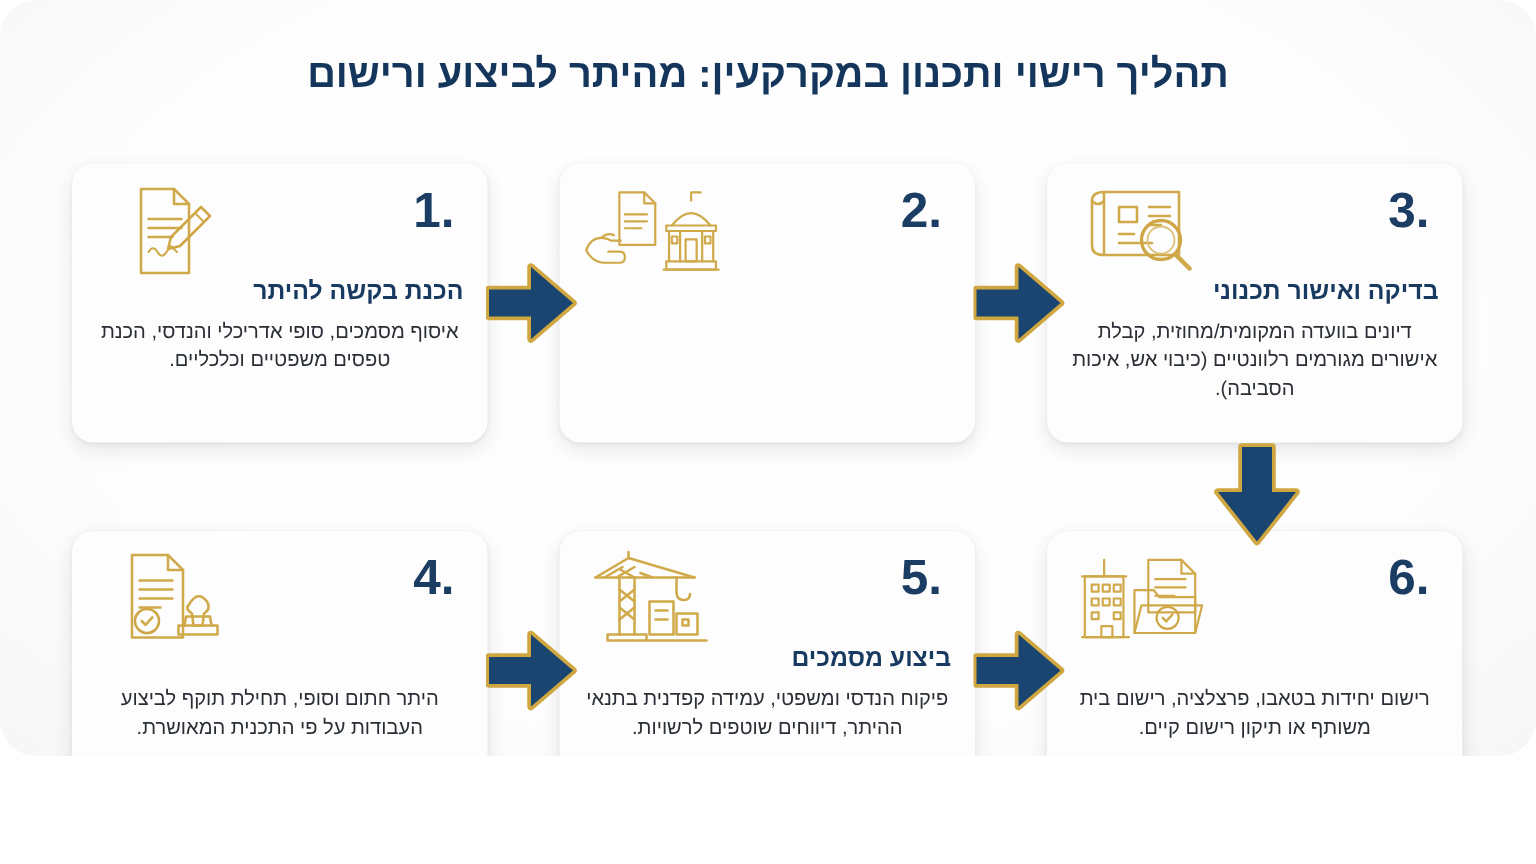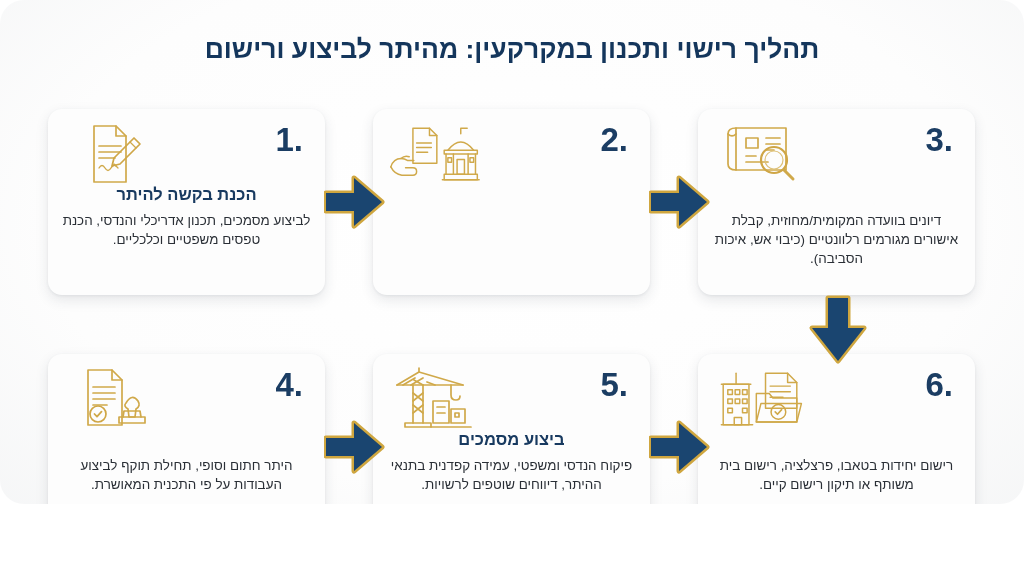--- a/index.html
+++ b/index.html
@@ -74,21 +74,20 @@
     width: 92px;
     height: 68px;
   }
   .card-icon svg { display: block; width: 100%; height: 100%; }
 
   .card-title {
     position: absolute;
     top: 76px;
     right: 16px;
     left: 16px;
-    text-align: center;
     font-size: 16.5px;
     font-weight: bold;
     color: #183a60;
     line-height: 1.2;
   }
 
   .card-body {
     position: absolute;
     top: 102px;
     right: 14px;
@@ -127,21 +126,21 @@
         <path d="M30 6 h22 l10 10 v46 a0 0 0 0 1 0 0 h-32 a0 0 0 0 1 0 0 z" stroke="#d0a94a"></path>
         <path d="M52 6 v10 h10"></path>
         <path d="M35 26 h22 M35 32 h22 M35 38 h16"></path>
         <path d="M35 48 q3 -5 6 0 t6 0 t5 -2" stroke-width="1.4"></path>
         <path d="M70 18 l6 6 -20 20 -8 2 2 -8 z" stroke="#cfa646"></path>
         <path d="M66 22 l6 6" stroke-width="1.3"></path>
         <path d="M50 44 l4 4" stroke-width="1.3"></path>
       </svg>
     </div>
     <div class="card-title">הכנת בקשה להיתר</div>
-    <div class="card-body">לביצוע מסמכים, תכנון אדריכלי והנדסי, הכנת טפסים משפטיים וכלכליים.</div>
+    <div class="card-body">איסוף מסמכים, סופי אדריכלי והנדסי, הכנת טפסים משפטיים וכלכליים.</div>
   </div>
 
   <div class="card r1 c2">
     <div class="card-num">2.</div>
     <div class="card-icon">
       <svg viewBox="0 0 100 68" fill="none" stroke="#d0a94a" stroke-width="1.6" stroke-linecap="round" stroke-linejoin="round">
 
         <path d="M2 48 q3 -9 11 -9 q4 0 7 2 l7 0"></path>
         <path d="M2 48 q4 8 12 9 l12 0 q4 0 4 -4 q0 -4 -4 -4 l-8 0"></path>
         <path d="M13 39 q4 -4 9 -2"></path>
@@ -171,20 +170,21 @@
         <path d="M22 8 q-8 0 -8 6 v30 q0 6 8 6"></path>
         <path d="M14 14 q4 4 8 0"></path>
         <path d="M32 18 h12 v10 h-12 z"></path>
         <path d="M52 18 h14 M52 24 h14 M52 30 h8"></path>
         <path d="M32 36 h10 M32 42 h22"></path>
         <circle cx="60" cy="40" r="13" stroke="#cfa646" stroke-width="2.2"></circle>
         <circle cx="60" cy="40" r="9" stroke="#ddc179" stroke-width="1.2"></circle>
         <path d="M70 50 l9 9" stroke-width="3"></path>
       </svg>
     </div>
+    <div class="card-title">בדיקה ואישור תכנוני</div>
     <div class="card-body">דיונים בוועדה המקומית/מחוזית, קבלת אישורים מגורמים רלוונטיים (כיבוי אש, איכות הסביבה).</div>
   </div>
 
   <div class="card r2 c1">
     <div class="card-num">4.</div>
     <div class="card-icon">
       <svg viewBox="0 0 92 68" fill="none" stroke="#d0a94a" stroke-width="1.7" stroke-linecap="round" stroke-linejoin="round">
         <path d="M24 5 h24 l10 10 v45 h-34 z"></path>
         <path d="M48 5 v10 h10"></path>
         <path d="M29 22 h22 M29 28 h22 M29 34 h22 M29 40 h14"></path>

